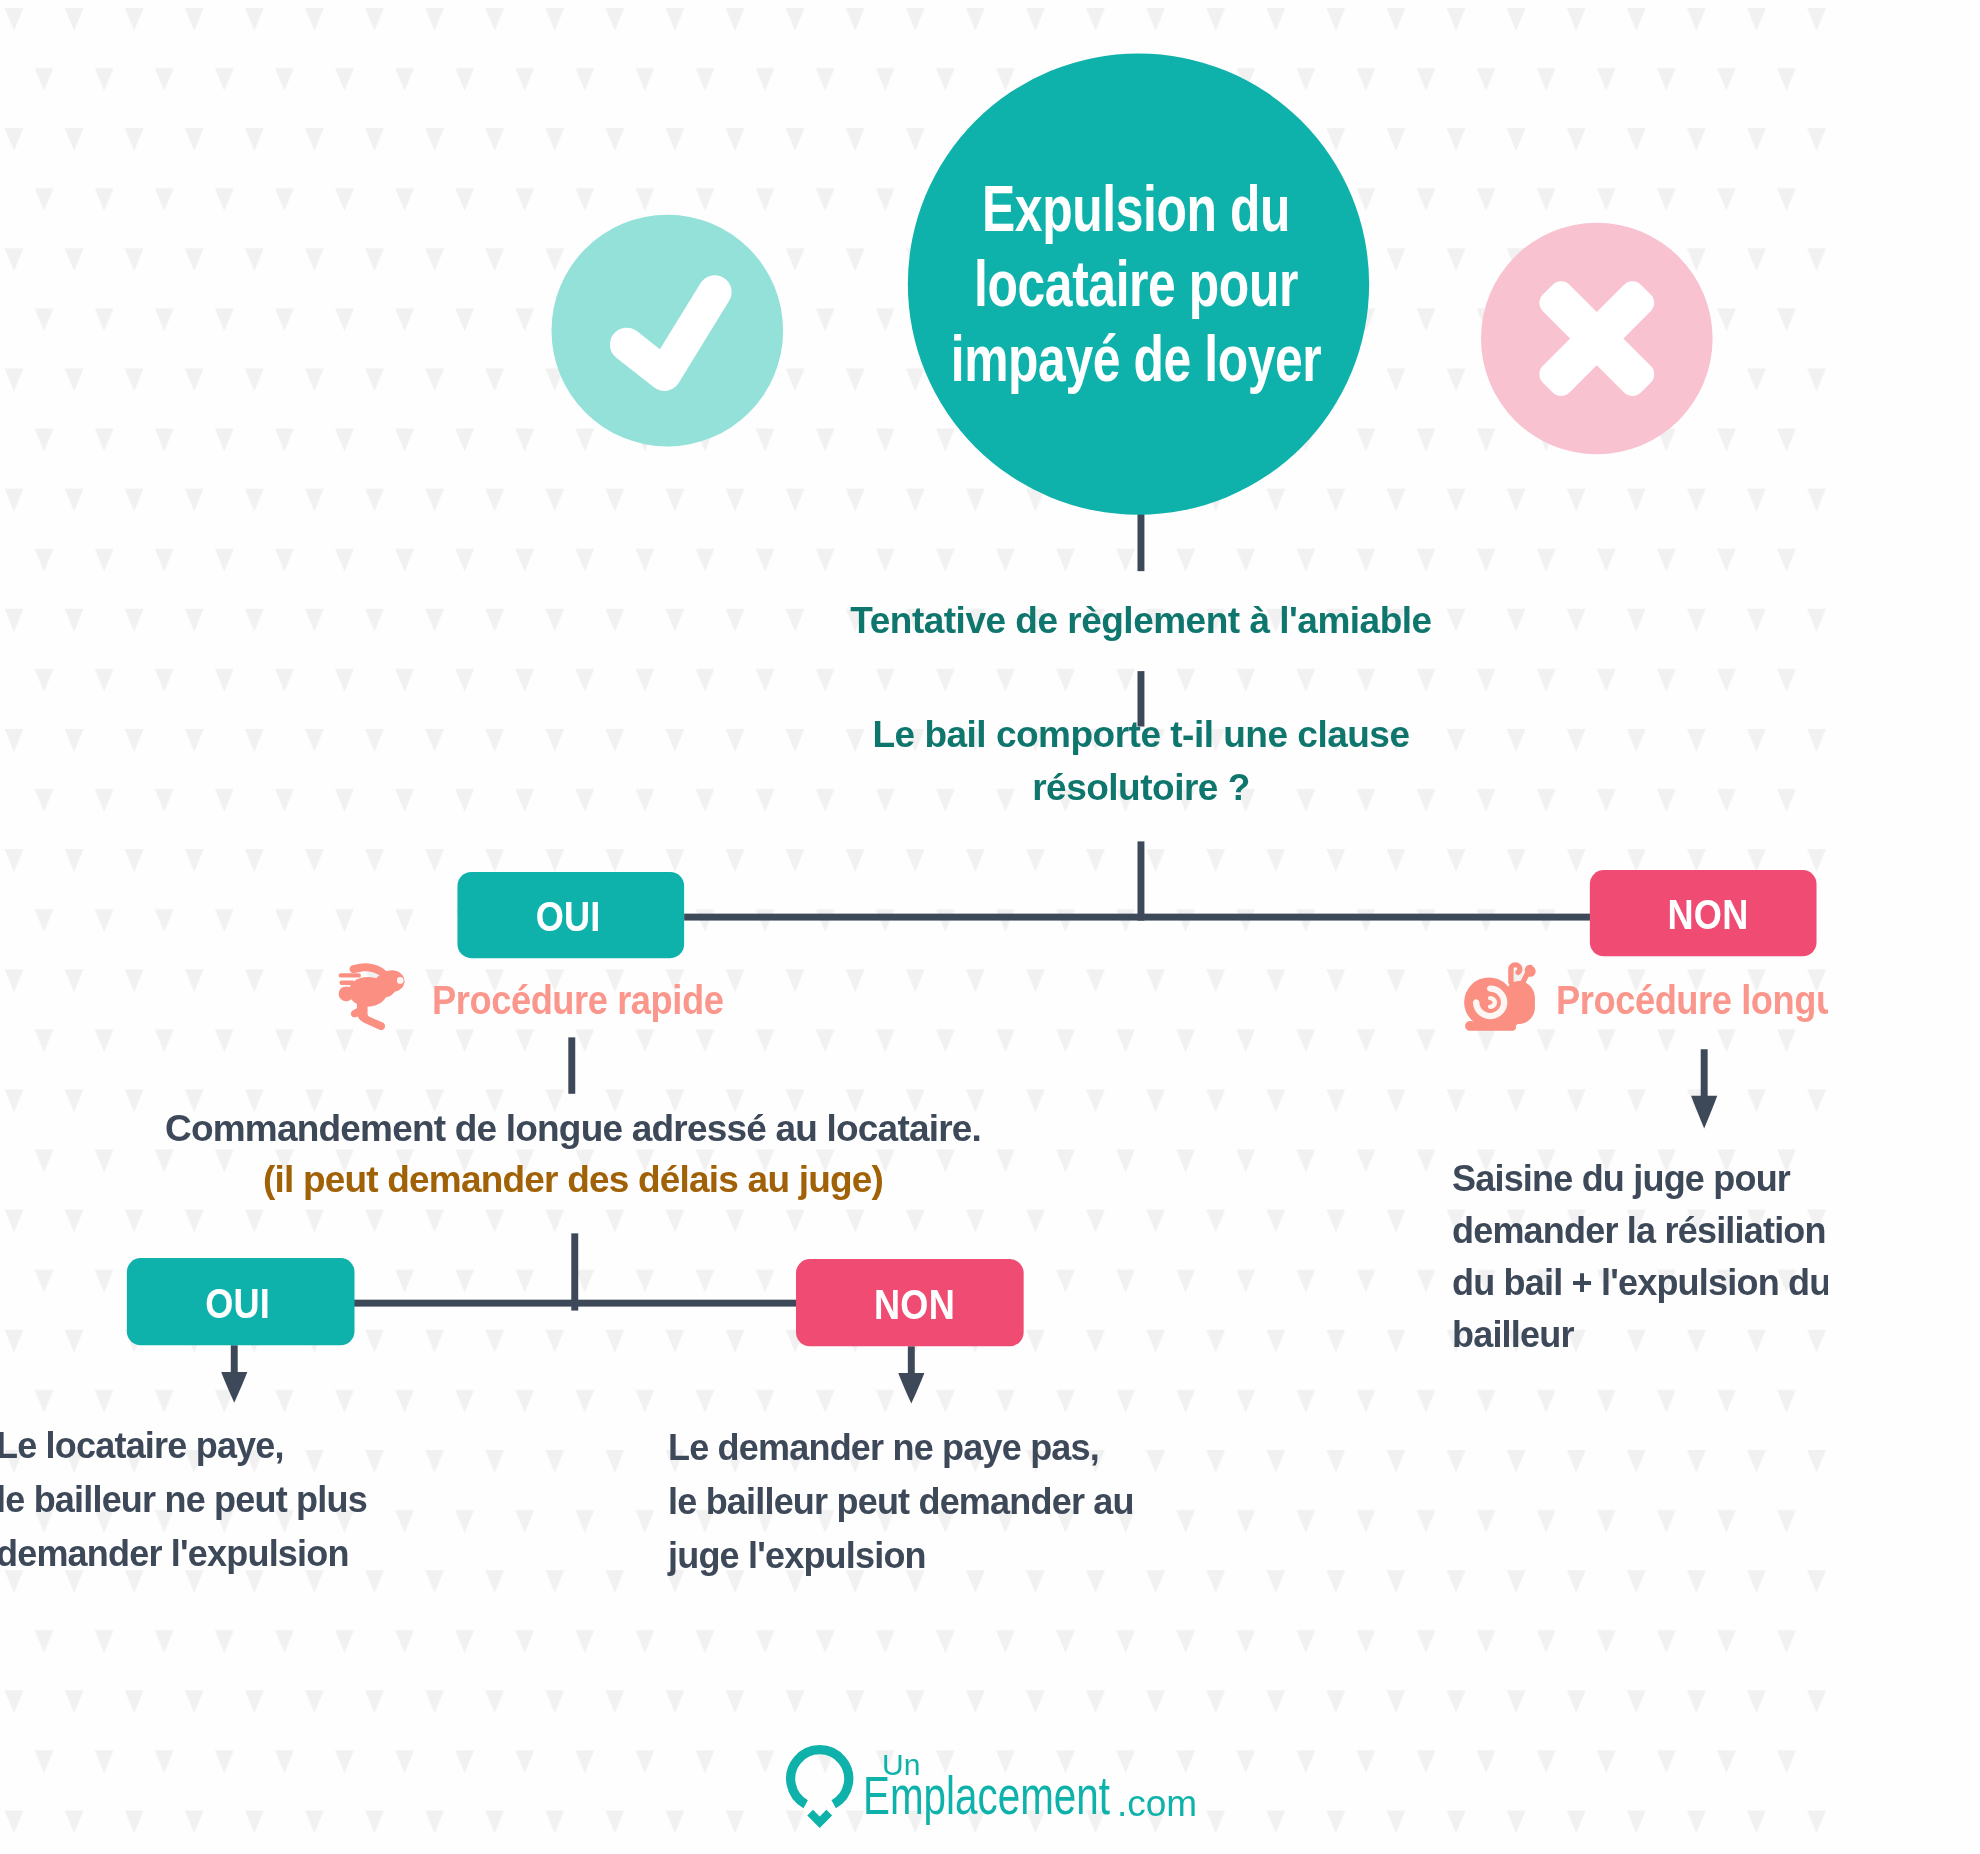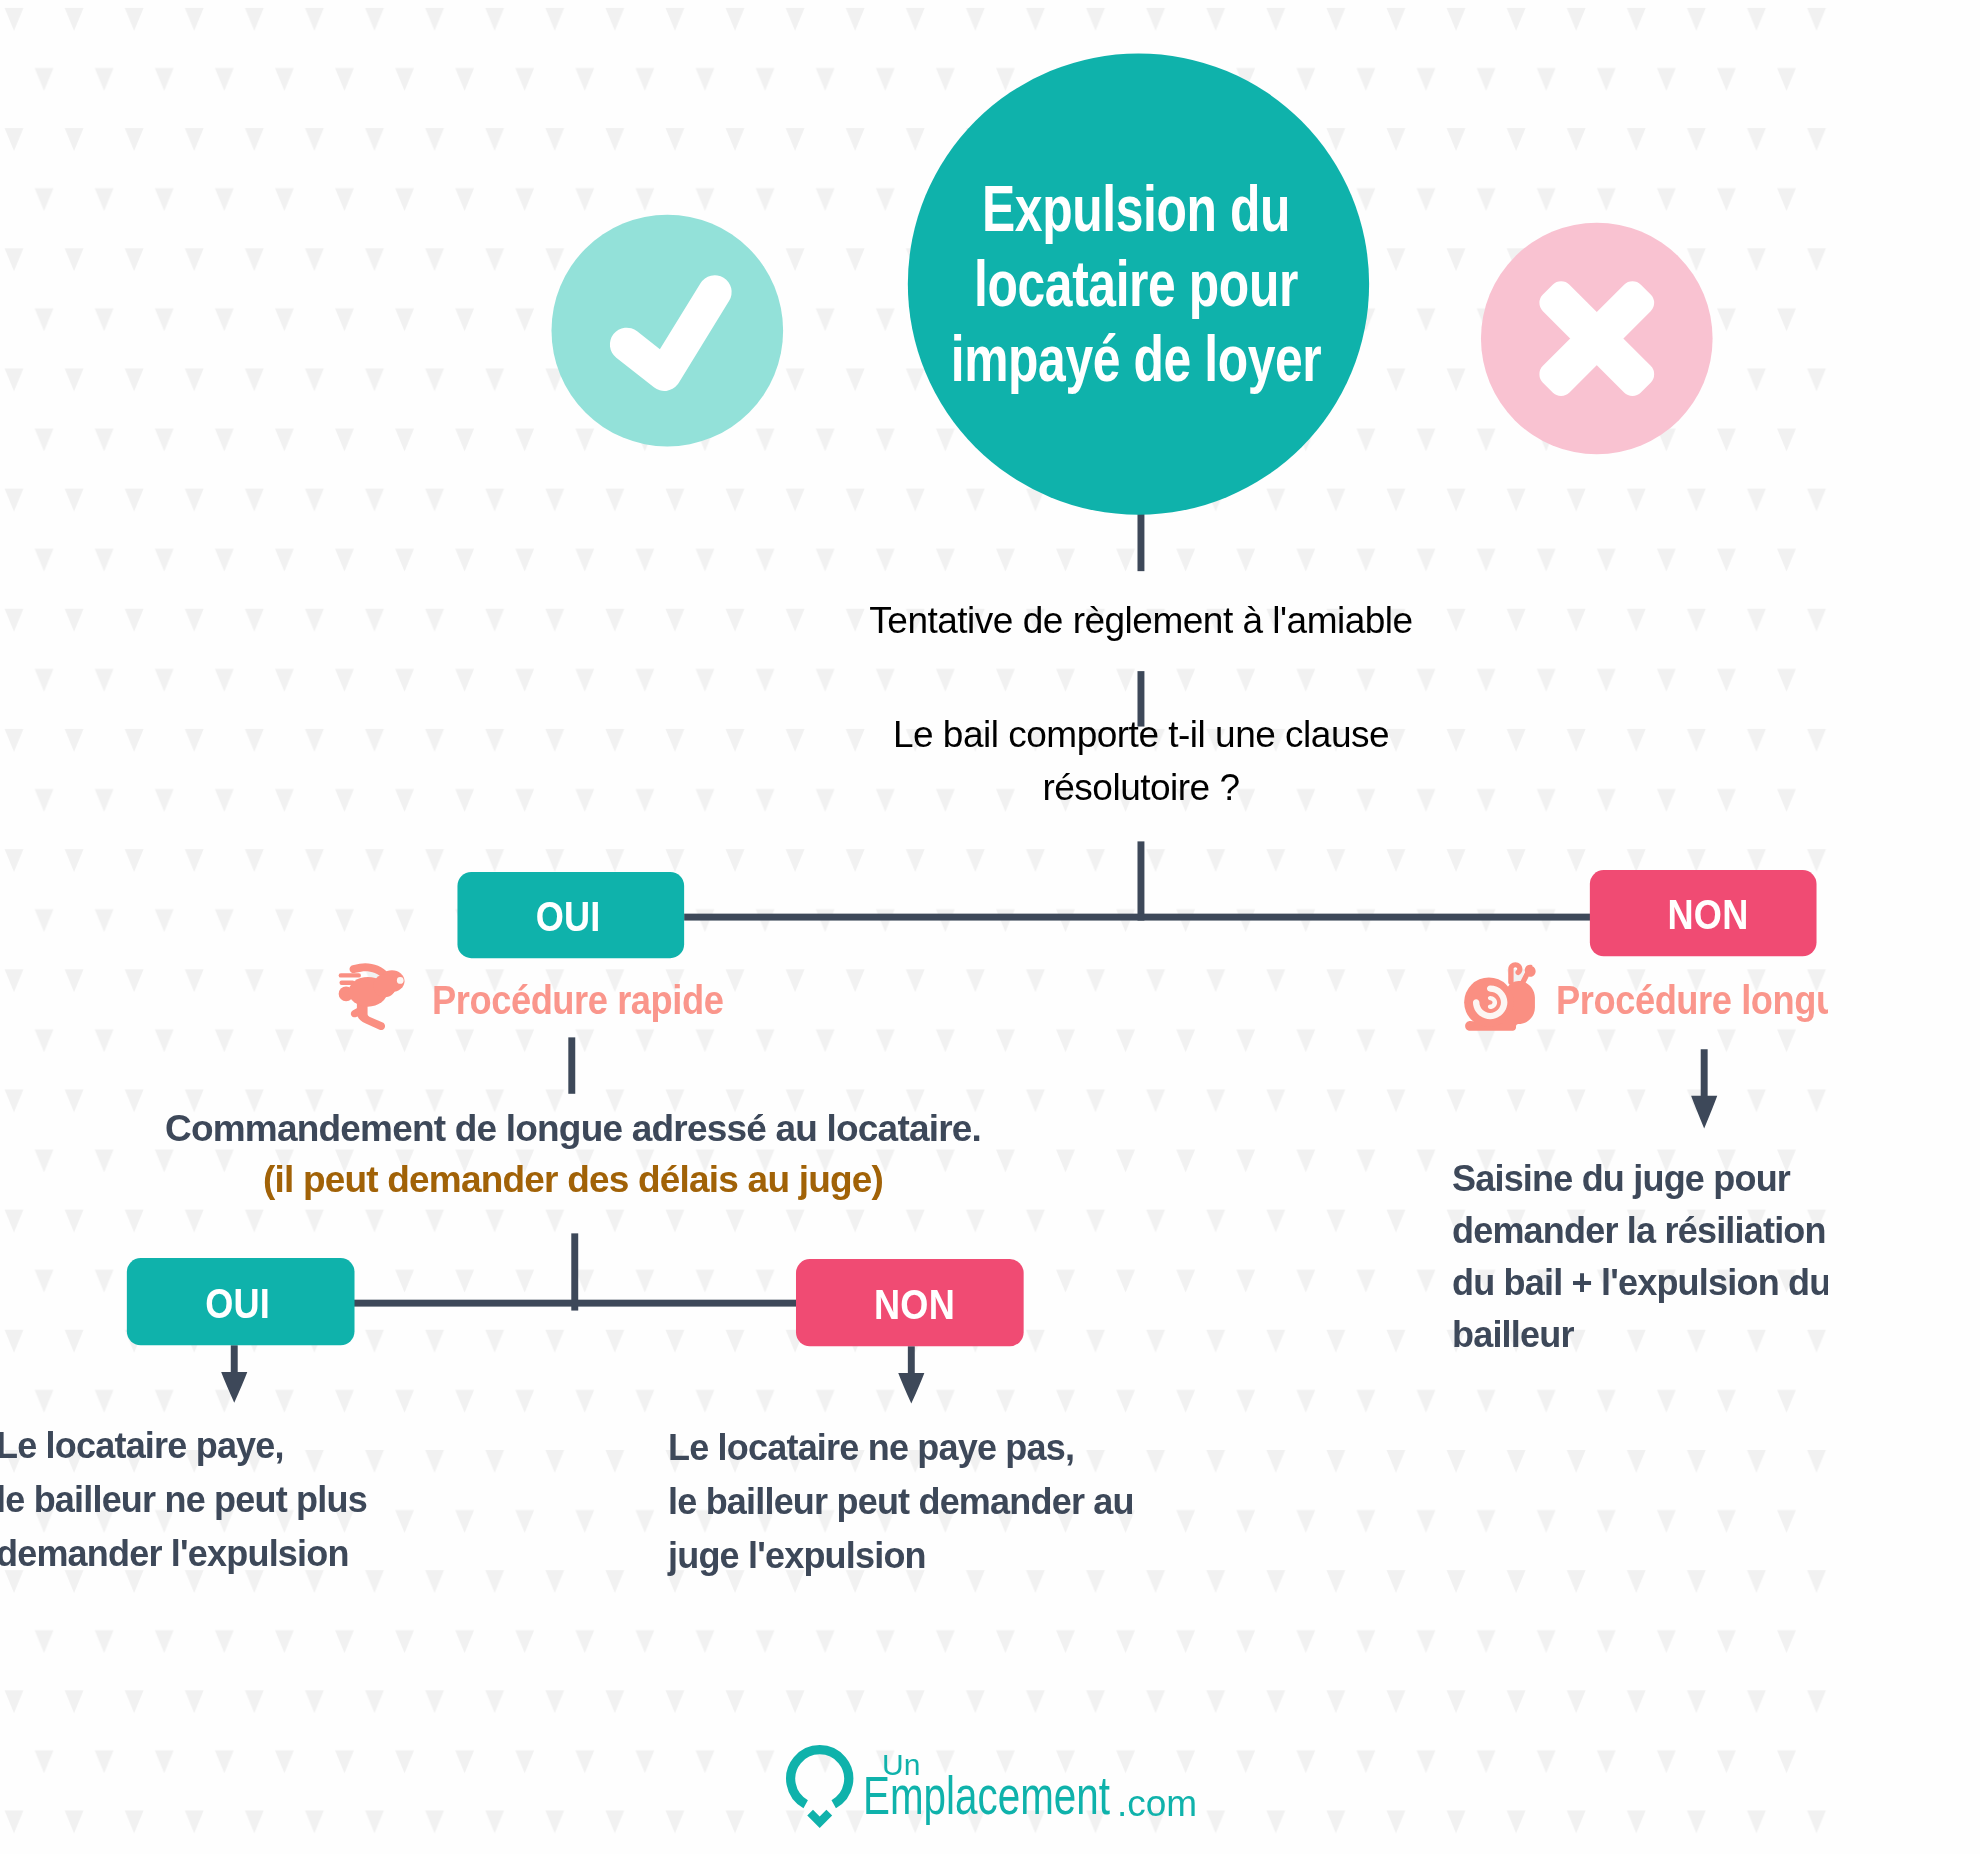--- a/index.html
+++ b/index.html
@@ -15,21 +15,21 @@
   .layer{position:absolute;left:0;top:0;width:1980px;height:1854px;z-index:2;}
 
   .title{
     position:absolute;left:537px;top:172px;width:1198px;
     text-align:center;color:#ffffff;font-weight:bold;
     font-size:64px;line-height:75px;letter-spacing:-0.5px;
     font-family:"Liberation Sans", sans-serif;
     transform:scaleX(0.778);transform-origin:50% 0;
   }
   .step{
-    position:absolute;text-align:center;color:#000000;font-weight:normal;
+    position:absolute;text-align:center;color:#0f766e;font-weight:bold;
     font-size:37px;line-height:53px;letter-spacing:-0.5px;
   }
   .step1{left:646px;top:594px;width:990px;}
   .step2{left:646px;top:708px;width:990px;}
 
   .boxlabel{
     position:absolute;text-align:center;color:#ffffff;font-weight:bold;
     font-size:42px;line-height:42px;letter-spacing:0.2px;
     transform:scaleX(0.86);transform-origin:50% 0;
   }
@@ -162,21 +162,21 @@
       <div class="cmd-note">(il peut demander des délais au juge)</div>
     </div>
 
     <div class="outcome out-left">
       <div>Le locataire paye,</div>
       <div>le bailleur ne peut plus</div>
       <div>demander l'expulsion</div>
     </div>
 
     <div class="outcome out-mid">
-      <div>Le locataire ne paye pas,</div>
+      <div>Le demander ne paye pas,</div>
       <div>le bailleur peut demander au</div>
       <div>juge l'expulsion</div>
     </div>
 
     <div class="logo">
       <svg class="logo-pin" width="79" height="87" viewBox="0 0 80 88">
         <path fill="none" stroke="#0fb2ab" stroke-width="9.3" d="M26.0 63.9 A29.4 29.4 0 1 1 54.4 63.9"></path>
         <path fill="#0fb2ab" d="M33.4 69.6 L40.2 76.4 L47.0 69.6 L52.8 75.4 L40.2 88.0 L27.6 75.4 Z"></path>
       </svg>
       <div class="logo-text">

